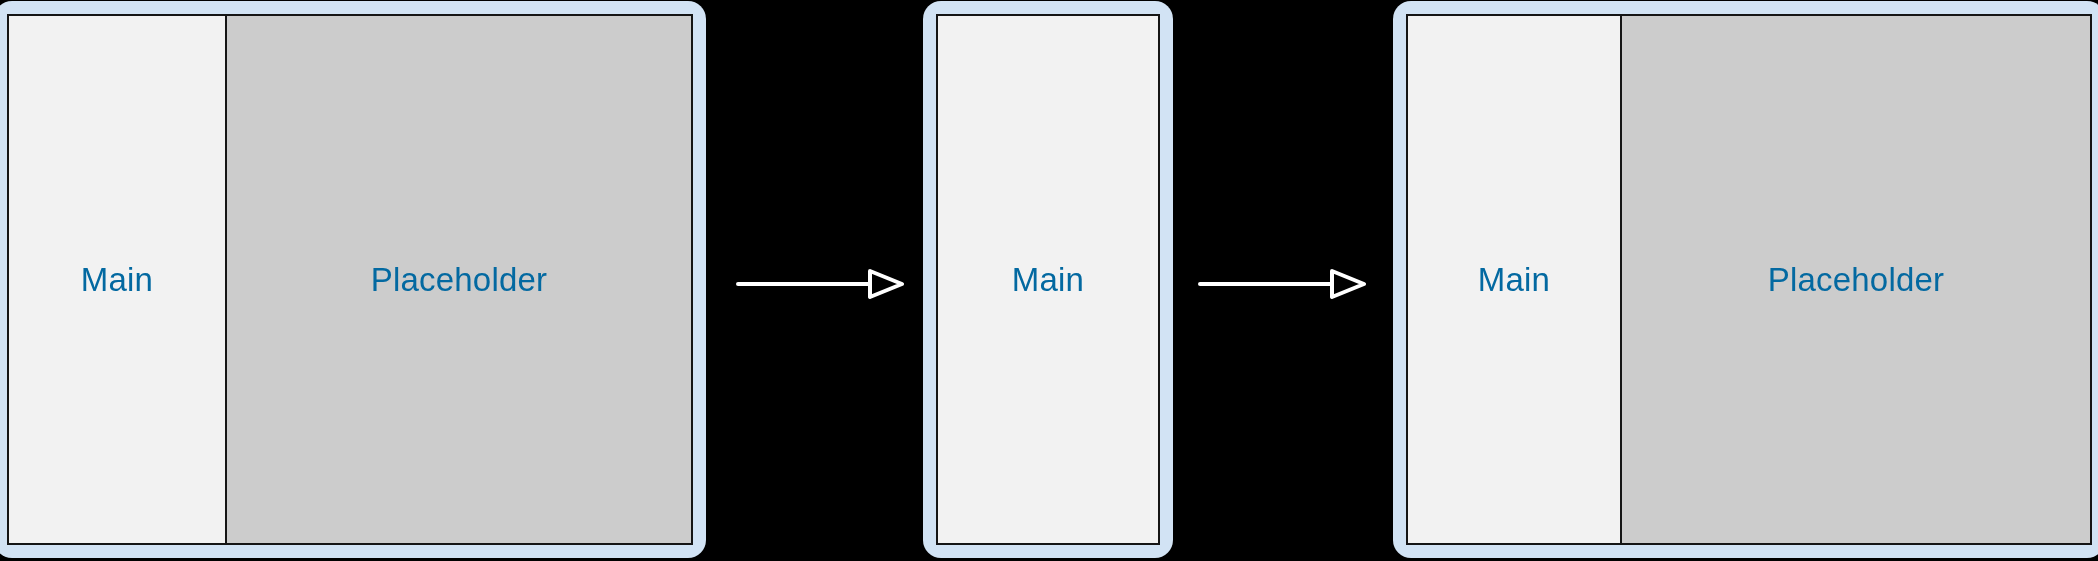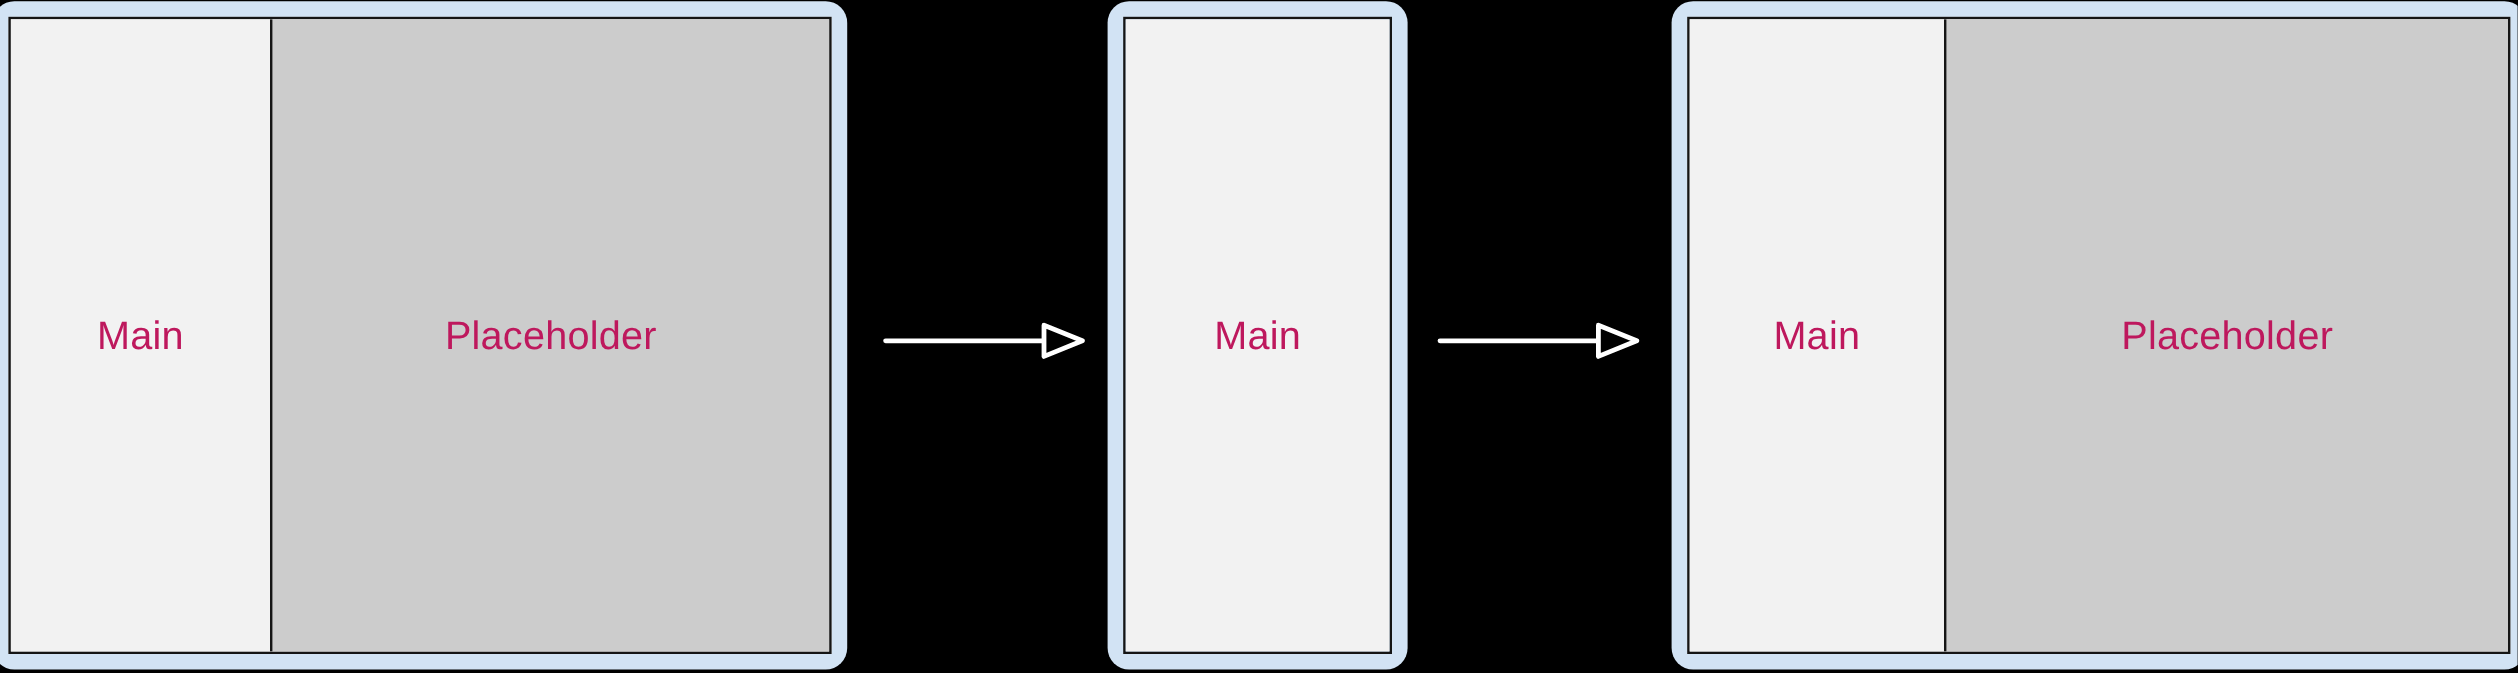--- a/index.html
+++ b/index.html
@@ -42,21 +42,21 @@
     background: #f2f2f2;
     overflow: hidden;
   }
 
   
   .region {
     display: flex;
     align-items: center;
     justify-content: center;
     box-sizing: border-box;
-    color: #be185d;
+    color: #0369a1;
     font-size: 33px;
     line-height: 1;
     letter-spacing: 0.2px;
     white-space: nowrap;
   }
   .region-main {
     background: #f2f2f2;
   }
   .region-placeholder {
     background: #cccccc;

